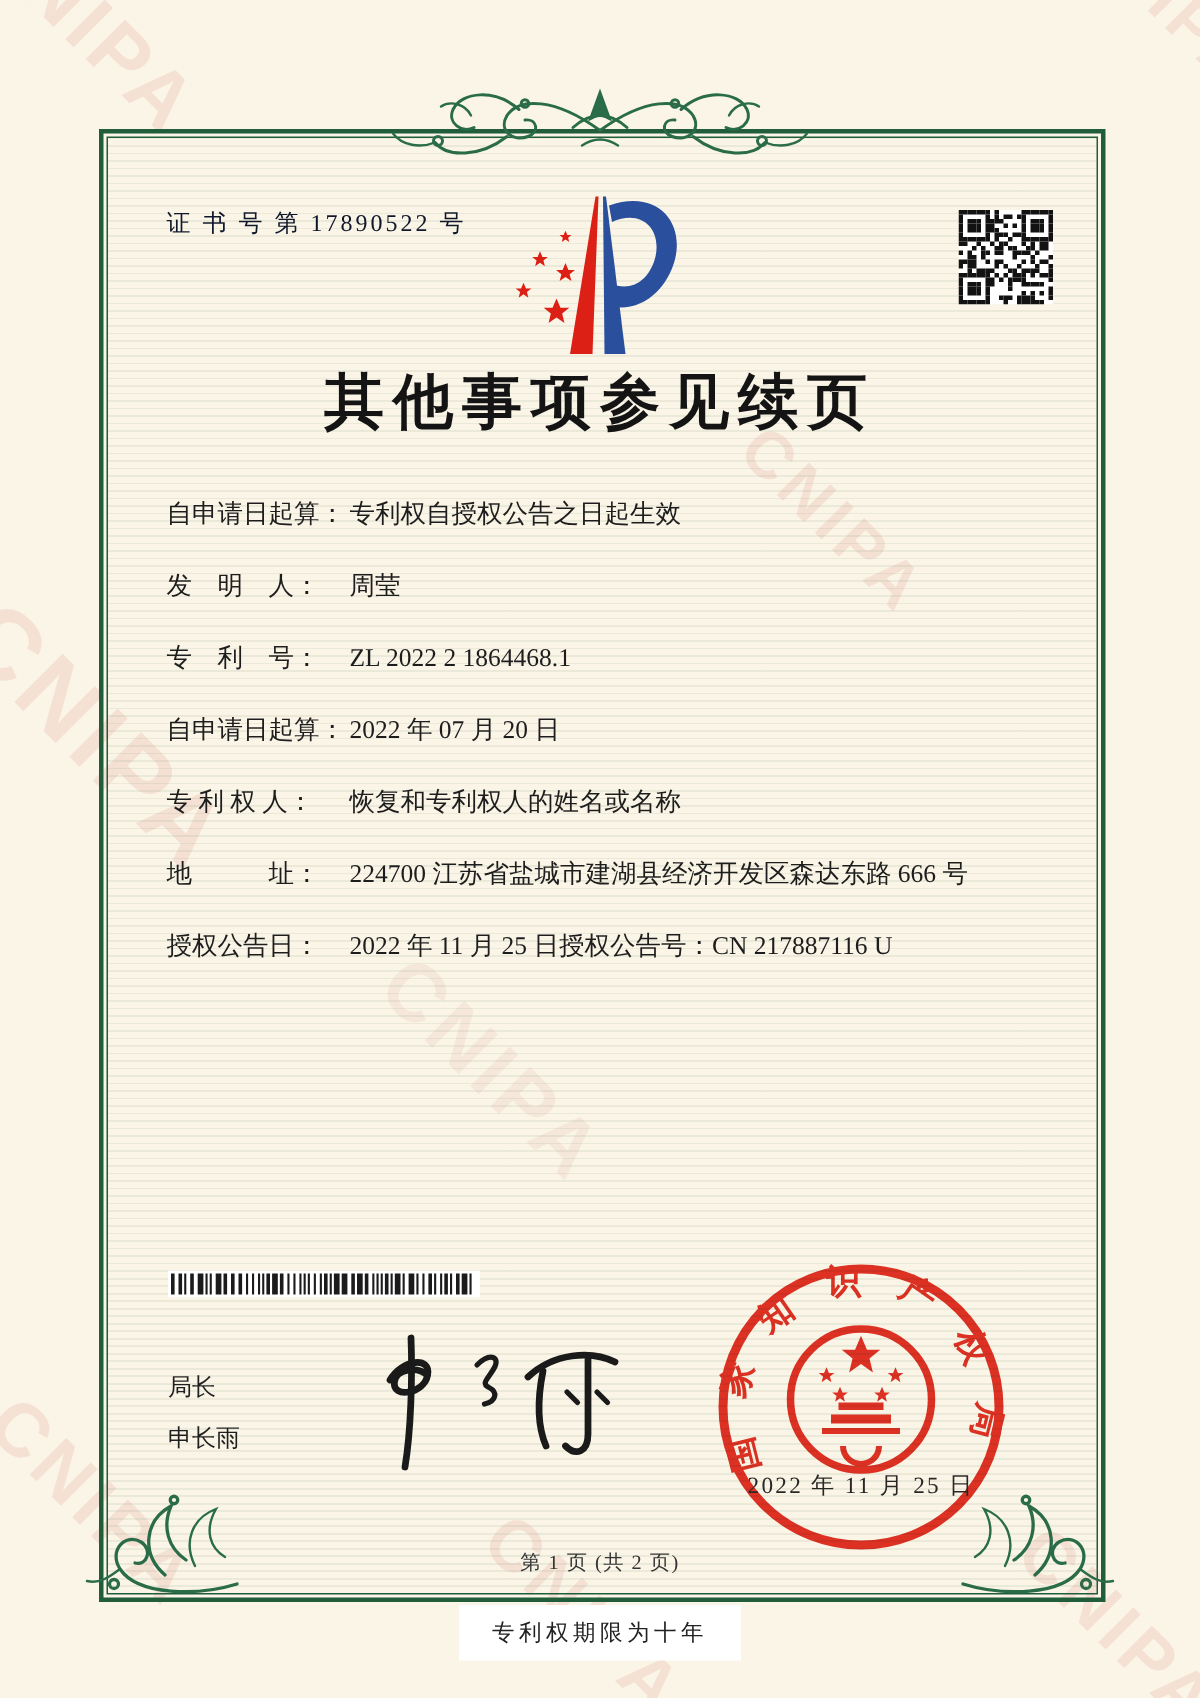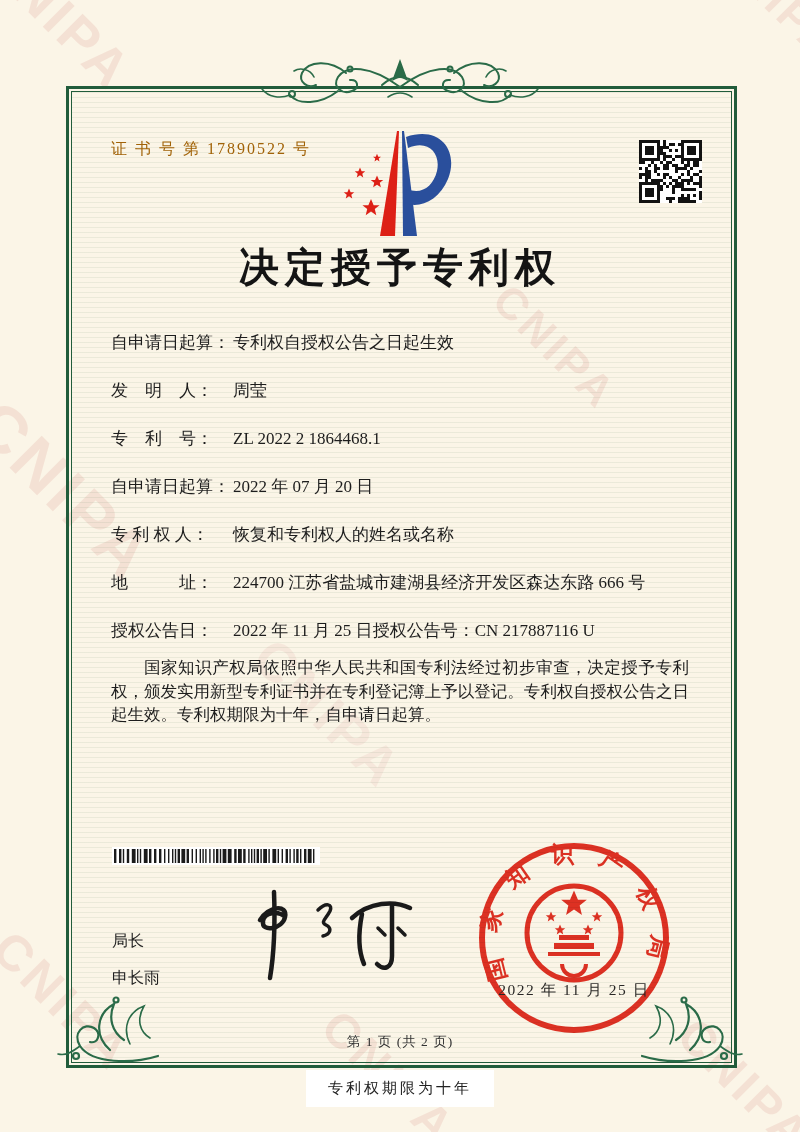--- a/index.html
+++ b/index.html
@@ -20,35 +20,35 @@
   
   .frame{position:absolute;left:66px;top:86px;width:665px;height:976px;
          border:3px solid #215c3b;z-index:2;pointer-events:none;}
   .frame-inner{position:absolute;inset:2px;border:1px solid #215c3b;
          background:repeating-linear-gradient(180deg,rgba(104,140,104,0.11) 0 1px,rgba(0,0,0,0) 1px 5px);}
   .orn-top{position:absolute;left:50%;top:47px;transform:translateX(-50%);z-index:3;}
   .orn-corner{position:absolute;z-index:3;}
   .orn-bl{left:52px;top:992px;}
   .orn-br{left:638px;top:992px;transform:scaleX(-1);}
   
-  .cert-no{position:absolute;left:111px;top:139px;font-size:16px;letter-spacing:2px;color:#a16207;z-index:4;}
+  .cert-no{position:absolute;left:111px;top:139px;font-size:16px;letter-spacing:2px;color:#0f172a;z-index:4;}
   .logo{position:absolute;left:333px;top:128px;z-index:4;}
   .qr{position:absolute;left:639px;top:140px;z-index:4;}
   .title{position:absolute;left:0;right:0;top:240px;text-align:center;font-size:40px;
          font-weight:bold;letter-spacing:6px;color:#141414;z-index:4;}
   .fields{position:absolute;left:111px;top:331px;width:584px;z-index:4;font-size:17px;}
   .frow{height:48px;}
   .flabel{display:inline-block;min-width:122px;}
   .flabel2{}
   .body-text{position:absolute;left:111px;top:656px;width:578px;z-index:4;}
   .body-text p{margin:0;font-size:16.5px;line-height:23.5px;text-align:justify;text-indent:2em;}
   .barcode{position:absolute;left:112px;top:847px;z-index:4;}
   .signer{position:absolute;left:112px;top:915px;z-index:4;
           font-family:"Liberation Sans","DejaVu Sans",sans-serif;font-size:16px;color:#1f1f1f;}
-  .signer div{margin-bottom:13px;margin-top:16px;}
+  .signer div{margin-bottom:13px;}
   .autograph{position:absolute;left:234px;top:884px;z-index:4;}
   .seal{position:absolute;left:474px;top:838px;z-index:5;mix-blend-mode:multiply;opacity:.95;}
   .page-num{position:absolute;left:0;right:0;top:1033px;text-align:center;font-size:13.5px;
             letter-spacing:1px;color:#333;z-index:4;}
   .note-box{position:absolute;left:50%;top:1070px;transform:translateX(-50%);background:#ffffff;
             padding:9px 22px;font-size:15px;letter-spacing:3px;color:#222;z-index:4;white-space:nowrap;}
 </style>
 </head>
 <body>
 
@@ -352,21 +352,21 @@
       <rect x="18" y="60" width="3" height="3" fill="#121212"></rect>
       <rect x="30" y="60" width="3" height="3" fill="#121212"></rect>
       <rect x="39" y="60" width="3" height="3" fill="#121212"></rect>
       <rect x="42" y="60" width="3" height="3" fill="#121212"></rect>
       <rect x="45" y="60" width="3" height="3" fill="#121212"></rect>
       <rect x="48" y="60" width="3" height="3" fill="#121212"></rect>
       <rect x="51" y="60" width="3" height="3" fill="#121212"></rect>
       <rect x="54" y="60" width="3" height="3" fill="#121212"></rect>
     </svg>
 
-  <div class="title">决定授予专利权</div>
+  <div class="title">其他事项参见续页</div>
 
   <div class="fields">
     <div class="frow">
       <span class="flabel">自申请日起算：</span><span>专利权自授权公告之日起生效</span>
     </div>
     <div class="frow">
       <span class="flabel">发　明　人：</span><span>周莹</span>
     </div>
     <div class="frow">
       <span class="flabel">专　利　号：</span><span>ZL 2022 2 1864468.1</span>
@@ -379,21 +379,20 @@
     </div>
     <div class="frow">
       <span class="flabel">地　　　址：</span><span>224700 江苏省盐城市建湖县经济开发区森达东路 666 号</span>
     </div>
     <div class="frow">
       <span class="flabel">授权公告日：</span><span>2022 年 11 月 25 日</span><span class="flabel2">授权公告号：</span><span>CN 217887116 U</span>
     </div>
   </div>
 
   <div class="body-text">
-    <p>国家知识产权局依照中华人民共和国专利法经过初步审查，决定授予专利权，颁发实用新型专利证书并在专利登记簿上予以登记。专利权自授权公告之日起生效。专利权期限为十年，自申请日起算。</p>
   </div>
 
   <svg class="barcode" id="barcode" width="208" height="18" viewBox="0 0 208 18">
     <rect x="0" y="0" width="208" height="18" fill="#ffffff"></rect>
   <rect x="2" y="2" width="2.4" height="14" fill="#1b1b1b"></rect>
       <rect x="7" y="2" width="2.4" height="14" fill="#1b1b1b"></rect>
       <rect x="10.8" y="2" width="1.4" height="14" fill="#1b1b1b"></rect>
       <rect x="14.8" y="2" width="2.4" height="14" fill="#1b1b1b"></rect>
       <rect x="19.8" y="2" width="3.8" height="14" fill="#1b1b1b"></rect>
       <rect x="25" y="2" width="1.4" height="14" fill="#1b1b1b"></rect>

